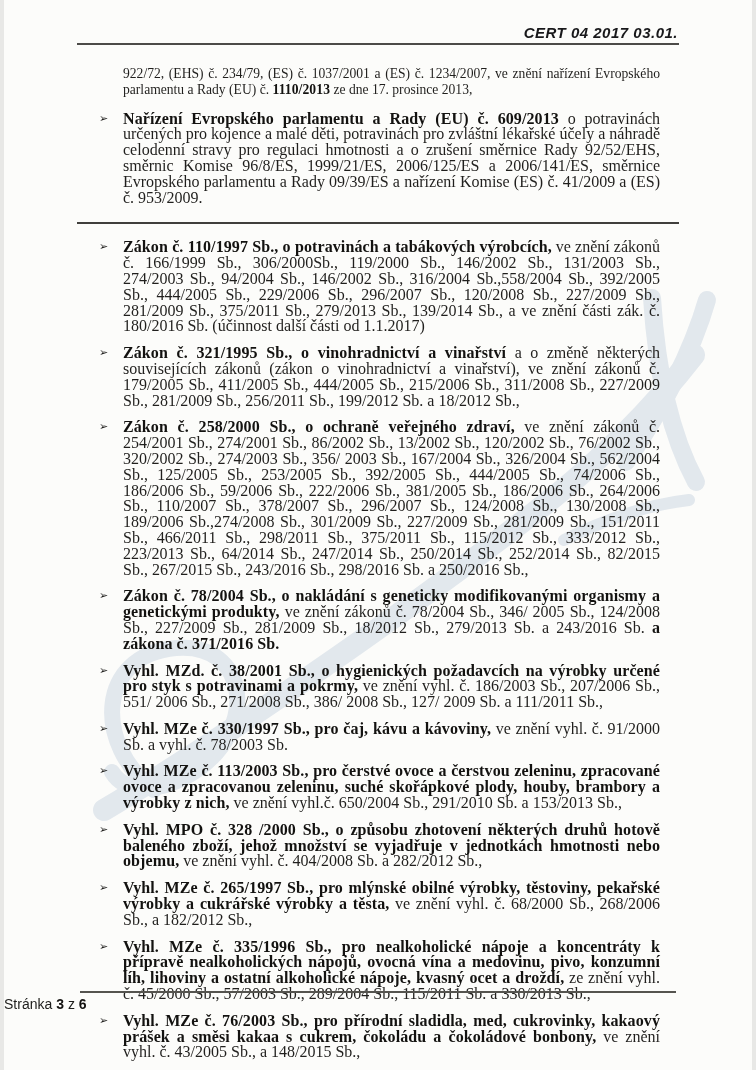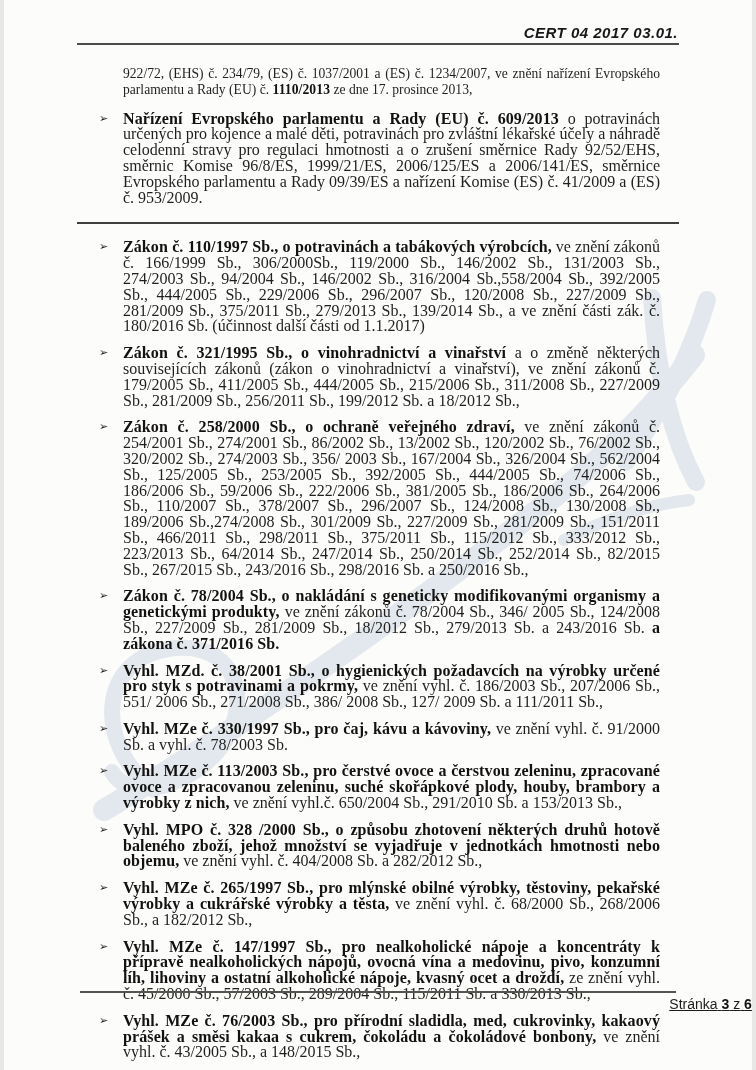--- a/index.html
+++ b/index.html
@@ -49,23 +49,23 @@
     text-align:justify;
   }
   b { color:#131210; letter-spacing:0.1px; }
   .divider {
     height:2px; background:#403f3c;
     margin:17px -19px 15px -22px;
   }
   .footer { position:absolute; left:0; right:0; top:991px; }
   .footer-rule { height:1.5px; background:#55544f; margin:0 76px; }
   .footer-text {
-    text-align:right;
+    text-align:left;
     font-family:"Liberation Sans", sans-serif;
-    font-size:14px; margin-top:3px; color:#1d1d1b;text-decoration:underline;
+    font-size:14px; margin-top:3px; color:#1d1d1b;
   }
 </style>
 </head>
 <body>
 
 <div class="page">
 
   <svg class="watermark" viewBox="0 0 756 1070" xmlns="http://www.w3.org/2000/svg">
     <g fill="none" stroke="#afc0d4" stroke-linecap="round" opacity="0.33">
       <path d="M 100 810 C 210 745, 400 615, 540 505 C 610 450, 655 400, 690 355" stroke-width="22"></path>
@@ -132,21 +132,21 @@
       <div class="item-text"><b>Vyhl. MPO č. 328 /2000 Sb., o způsobu zhotovení některých druhů hotově baleného zboží, jehož množství se vyjadřuje v jednotkách hmotnosti nebo objemu,</b><span> ve znění vyhl. č. 404/2008 Sb. a 282/2012 Sb.,</span><b></b></div>
     </div>
 
     <div class="item">
       <span class="bullet">➢</span>
       <div class="item-text"><b>Vyhl. MZe č. 265/1997 Sb., pro mlýnské obilné výrobky, těstoviny, pekařské výrobky a cukrářské výrobky a těsta,</b><span> ve znění vyhl. č. 68/2000 Sb., 268/2006 Sb., a 182/2012 Sb.,</span><b></b></div>
     </div>
 
     <div class="item">
       <span class="bullet">➢</span>
-      <div class="item-text"><b>Vyhl. MZe č. 147/1997 Sb., pro nealkoholické nápoje a koncentráty k přípravě nealkoholických nápojů, ovocná vína a medovinu, pivo, konzumní líh, lihoviny a ostatní alkoholické nápoje, kvasný ocet a droždí,</b><span> ze znění vyhl. č. 45/2000 Sb., 57/2003 Sb., 289/2004 Sb., 115/2011 Sb. a 330/2013 Sb.,</span><b></b></div>
+      <div class="item-text"><b>Vyhl. MZe č. 335/1996 Sb., pro nealkoholické nápoje a koncentráty k přípravě nealkoholických nápojů, ovocná vína a medovinu, pivo, konzumní líh, lihoviny a ostatní alkoholické nápoje, kvasný ocet a droždí,</b><span> ze znění vyhl. č. 45/2000 Sb., 57/2003 Sb., 289/2004 Sb., 115/2011 Sb. a 330/2013 Sb.,</span><b></b></div>
     </div>
 
     <div class="item">
       <span class="bullet">➢</span>
       <div class="item-text"><b>Vyhl. MZe č. 76/2003 Sb., pro přírodní sladidla, med, cukrovinky, kakaový prášek a směsi kakaa s cukrem, čokoládu a čokoládové bonbony,</b><span> ve znění vyhl. č. 43/2005 Sb., a 148/2015 Sb.,</span><b></b></div>
     </div>
 
   </div>
 
   <div class="footer">

